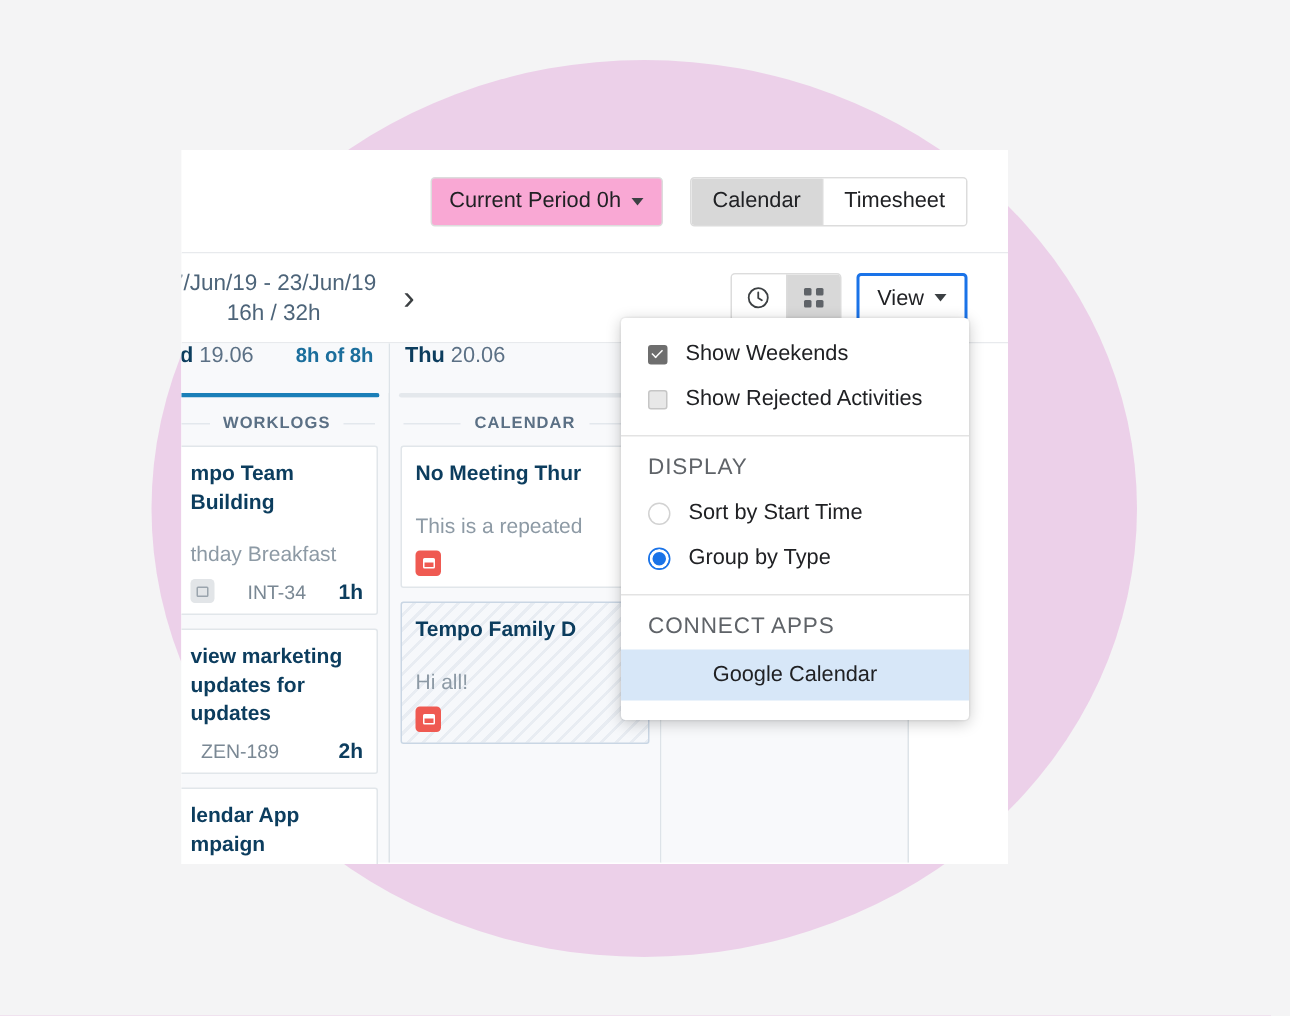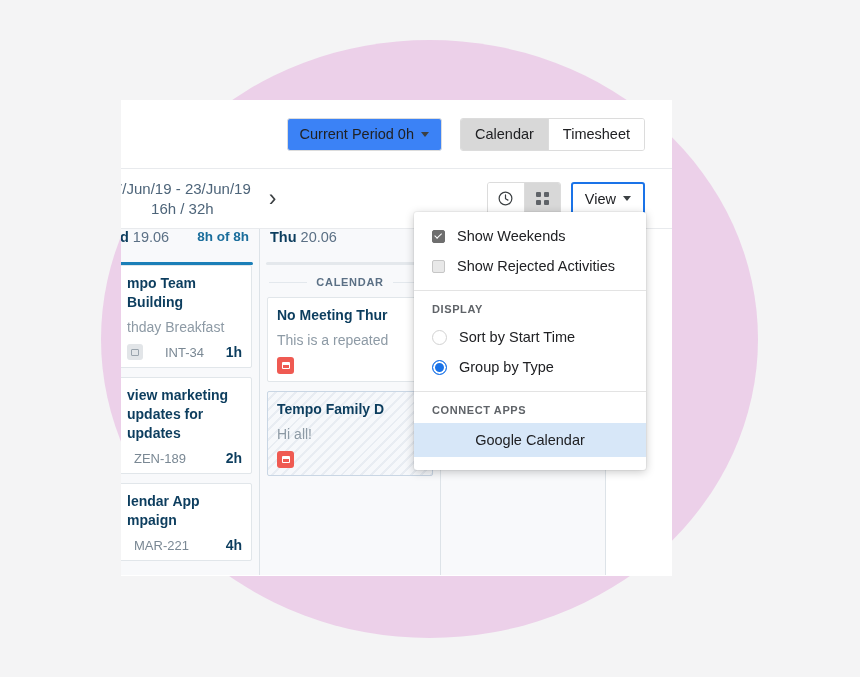--- a/index.html
+++ b/index.html
@@ -38,21 +38,21 @@
     align-items:center;
     justify-content:flex-end;
     padding-right:27px;
     background:#fff;
   }
   .period-btn {
     height:33px;
     padding:0 12px;
     border:1px solid #dcdcdc;
     border-radius:3px;
-    background:#3b82f6;
+    background:#f9a8d4;
     color:#202124;
     font-size:14.5px;
     display:flex;
     align-items:center;
     gap:7px;
     cursor:pointer;
     white-space:nowrap;
   }
   .caret {
     width:0;height:0;
@@ -197,21 +197,21 @@
   }
   .card.hatched {
     background:
       repeating-linear-gradient(-45deg,
         rgba(140,160,185,.13) 0 2px,
         rgba(0,0,0,0) 2px 7px),
       #f6f8fb;
     border-color:#c9d6e4;
   }
   .card .ctitle { font-size:14px;font-weight:bold;color:#0c3d5e;line-height:19px; }
-  .card .csub { font-size:14px;color:#8d9aa5;line-height:19px;margin-top:6px; }
+  .card .csub { font-size:14px;color:#8d9aa5;line-height:19px;margin-top:16px; }
   .card .crow { display:flex;align-items:center;margin-top:7px;gap:15px; }
   .card .ckey { font-size:13px;color:#7a8894;margin-left:7px; }
   .card .ctime { margin-left:auto;font-size:14px;font-weight:bold;color:#0c3d5e; }
 
   .issue-icon {
     width:16px;height:16px;border-radius:3px;background:#e2e5e8;
     display:flex;align-items:center;justify-content:center;flex:0 0 auto;
   }
   .issue-icon i { width:8px;height:7px;border:1.5px solid #9aa4ad;border-radius:1px;display:block; }
 
@@ -237,21 +237,21 @@
   .menu-sect { padding:9px 0; }
   .menu-sect + .menu-sect { border-top:1px solid #e3e3e3; }
   .menu-row {
     display:flex;align-items:center;gap:12px;
     padding:7px 18px;
     cursor:pointer;
   }
   .menu-row .lbl { font-size:14.5px; }
   .menu-head {
     padding:3px 18px 7px 18px;
-    font-size:11px;font-weight:bold;letter-spacing:.6px;color:#5f6368;
+    font-size:15px;font-weight:normal;letter-spacing:.6px;color:#5f6368;
   }
   .cb {
     width:13px;height:13px;border-radius:2px;flex:0 0 auto;
     background:#e8e8e8;border:1px solid #c6c6c6;
     display:flex;align-items:center;justify-content:center;
   }
   .cb.on { background:#6e6e6e;border-color:#6e6e6e; }
   .cb.on::after {
     content:"";
     width:6px;height:3px;
@@ -321,20 +321,25 @@
     <div class="day-col c1">
       <div class="day-head">
         <span class="dname">
           <span>d</span><span class="date">19.06</span>
         </span>
         <span class="dhours">8h of 8h</span>
       </div>
       <div class="prog-track">
         <div class="prog-fill" style="width:100%"></div>
       </div>
+      <div class="sect-label">
+        <span class="rule"></span>
+        <span>WORKLOGS</span>
+        <span class="rule"></span>
+      </div>
 
       <div class="card">
         <div class="ctitle">mpo Team Building</div>
         <div class="csub">thday Breakfast</div>
         <div class="crow">
           <span class="issue-icon">
               <i></i>
             </span>
           <span class="ckey">INT-34</span>
           <span class="ctime">1h</span>

